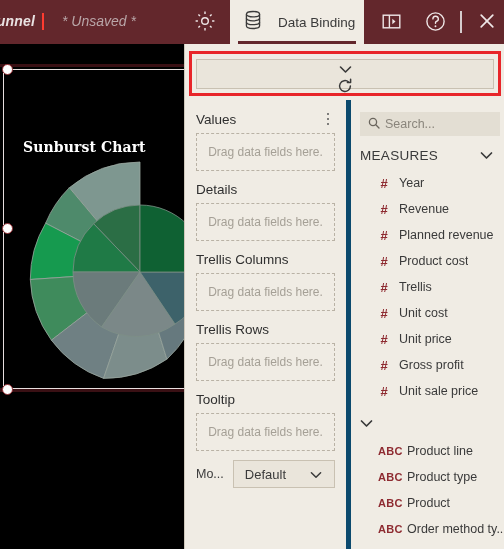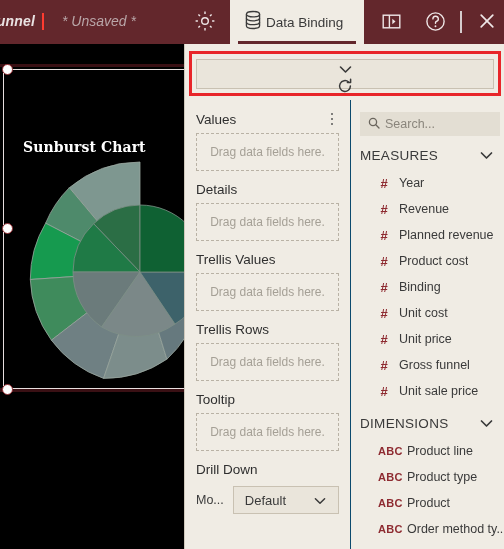--- a/index.html
+++ b/index.html
@@ -30,21 +30,21 @@
     position:absolute;left:62px;top:13px;
     font-size:14px;font-style:italic;color:#b9a6a8;white-space:nowrap;
   }
   .gear-btn{
     position:absolute;left:190px;top:8px;width:30px;height:30px;
     display:flex;align-items:center;justify-content:center;cursor:pointer;
   }
   .tab-active{
     position:absolute;left:230px;top:0;width:134px;height:44px;
     background:#f0ece4;
-    display:flex;align-items:center;gap:2px;padding-left:12px;
+    display:flex;align-items:center;gap:14px;padding-left:12px;
     box-sizing:border-box;cursor:pointer;
   }
   .tab-active .tab-label{font-size:13.5px;color:#3a3a3a;white-space:nowrap;}
   .tab-underline{
     position:absolute;left:238px;top:41px;width:118px;height:3px;background:#63272c;
   }
   .rt-icon{
     position:absolute;top:8px;width:30px;height:30px;
     display:flex;align-items:center;justify-content:center;cursor:pointer;
   }
@@ -96,21 +96,21 @@
   .ds-chev{width:28px;display:flex;align-items:center;justify-content:center;cursor:pointer;}
   .ds-refresh{width:30px;display:flex;align-items:center;justify-content:center;cursor:pointer;}
   .redbox{
     position:absolute;left:4px;top:7px;width:312px;height:45px;
     border:3px solid #e8262a;box-sizing:border-box;pointer-events:none;
   }
 
   
   .fieldcol{
     position:absolute;left:0;top:56px;width:166px;height:449px;
-    border-right:1px solid #0c4a6e;box-sizing:border-box;
+    border-right:5px solid #0c4a6e;box-sizing:border-box;
     padding:0 11px;overflow:hidden;
   }
   .fc-head{
     display:flex;align-items:center;justify-content:space-between;
     margin-top:11px;margin-bottom:6px;
   }
   .fc-title{font-size:13.5px;color:#2f2f2f;white-space:nowrap;}
   .kebab{
     width:14px;height:16px;display:flex;flex-direction:column;
     align-items:center;justify-content:center;gap:2.5px;cursor:pointer;
@@ -295,43 +295,40 @@
       </div>
 
       <div class="fc-head">
         <span class="fc-title">Details</span>
       </div>
       <div class="dropzone">
         <span>Drag data fields here.</span>
       </div>
 
       <div class="fc-head">
-        <span class="fc-title">Trellis Values</span>
+        <span class="fc-title">Trellis Columns</span>
       </div>
       <div class="dropzone">
         <span>Drag data fields here.</span>
       </div>
 
       <div class="fc-head">
         <span class="fc-title">Trellis Rows</span>
       </div>
       <div class="dropzone">
         <span>Drag data fields here.</span>
       </div>
 
       <div class="fc-head">
         <span class="fc-title">Tooltip</span>
       </div>
       <div class="dropzone">
         <span>Drag data fields here.</span>
       </div>
 
-      <div class="fc-head">
-        <span class="fc-title">Drill Down</span>
-      </div>
       <div class="dd-row">
         <span class="dd-label">Mo...</span>
         <span class="dd-select">
           <span>Default</span>
           <span>
             <svg width="12" height="8" viewBox="0 0 12 8" fill="none" stroke="#3a3a3a" stroke-width="1.5" stroke-linecap="round" stroke-linejoin="round">
               <polyline points="1.4,1.8 6,6.2 10.6,1.8"></polyline>
             </svg>
           </span>
         </span>
@@ -370,41 +367,40 @@
       <div class="field">
         <span class="f-hash">#</span>
         <span class="f-name">Planned revenue</span>
       </div>
       <div class="field">
         <span class="f-hash">#</span>
         <span class="f-name">Product cost</span>
       </div>
       <div class="field">
         <span class="f-hash">#</span>
-        <span class="f-name">Binding</span>
+        <span class="f-name">Trellis</span>
       </div>
       <div class="field">
         <span class="f-hash">#</span>
         <span class="f-name">Unit cost</span>
       </div>
       <div class="field">
         <span class="f-hash">#</span>
         <span class="f-name">Unit price</span>
       </div>
       <div class="field">
         <span class="f-hash">#</span>
-        <span class="f-name">Gross funnel</span>
+        <span class="f-name">Gross profit</span>
       </div>
       <div class="field">
         <span class="f-hash">#</span>
         <span class="f-name">Unit sale price</span>
       </div>
 
       <div class="grp-head">
-        <span class="grp-title">DIMENSIONS</span>
         <span>
           <svg width="13" height="9" viewBox="0 0 13 9" fill="none" stroke="#3a3a3a" stroke-width="1.7" stroke-linecap="round" stroke-linejoin="round">
             <polyline points="1.5,2 6.5,7 11.5,2"></polyline>
           </svg>
         </span>
       </div>
 
       <div class="field">
         <span class="f-abc">ABC</span>
         <span class="f-name">Product line</span>

